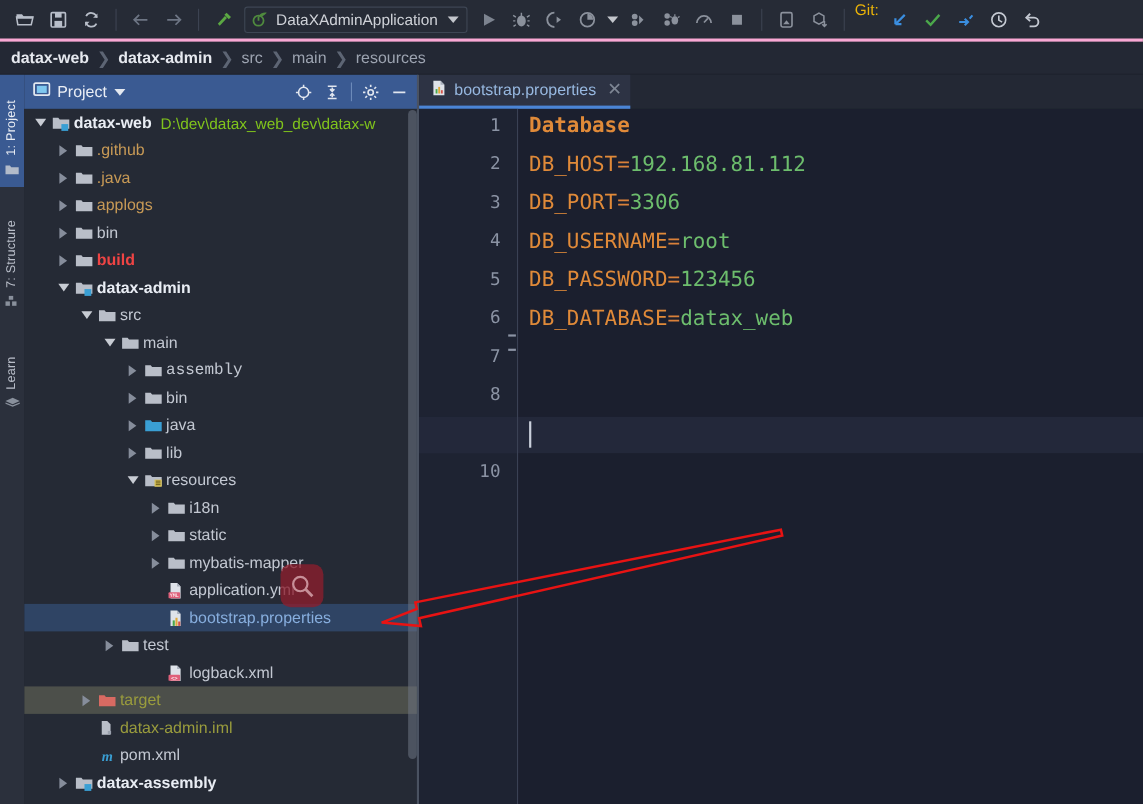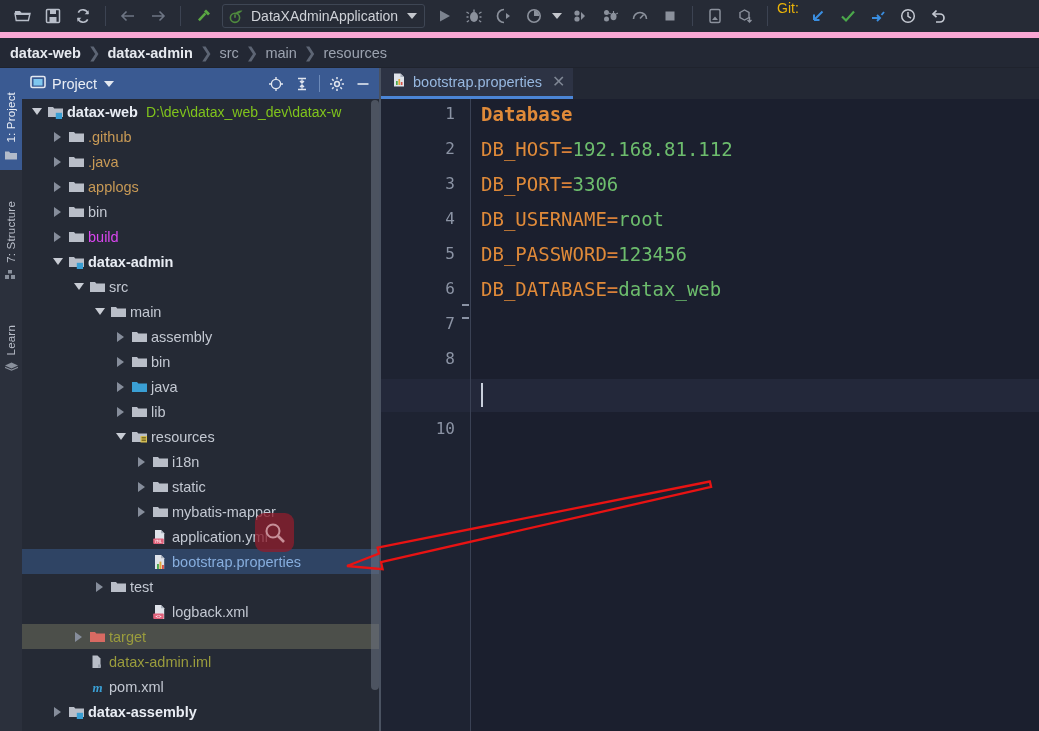--- a/index.html
+++ b/index.html
@@ -9,21 +9,21 @@
     font-family: "Liberation Sans", sans-serif;
     overflow: hidden;
   }
   #app { position: relative; width: 1039px; height: 731px; background: #232834; }
 
   
   .toolbar {
     position: absolute; left: 0; top: 0; width: 1039px; height: 38px;
     background: #262b36;
     display: flex; align-items: center; padding-left: 8px;
-    border-bottom: 6px solid #f9a8d4;
+    border-bottom: 3px solid #f9a8d4;
   }
   .tb-btn {
     width: 30px; height: 30px; display: flex; align-items: center; justify-content: center;
     cursor: pointer; flex: 0 0 auto;
   }
   .tb-sep { width: 1px; height: 20px; background: #3c4352; margin: 0 7px; flex: 0 0 auto; }
   .runcfg {
     display: flex; align-items: center; gap: 6px; height: 24px;
     border: 1px solid #3e4654; border-radius: 3px;
     padding: 0 7px 0 5px; margin: 0 4px; cursor: pointer; flex: 0 0 auto;
@@ -442,21 +442,21 @@
         </div>
         <div class="row" style="padding-left: 27px;">
           <span class="arrow-slot">
             <span class="tri-r"></span>
           </span>
           <span class="ico-slot">
             <svg width="17" height="16" viewBox="0 0 17 16">
               <path d="M1 3h5l1.3 1.6H16V13H1z" fill="#b9bec8"></path>
             </svg>
           </span>
-          <span class="lbl" style="color: #d946ef;">build</span>
+          <span class="lbl" style="color: #ef4444; font-weight: bold;">build</span>
         </div>
         <div class="row" style="padding-left: 27px;">
           <span class="arrow-slot">
             <span class="tri-d"></span>
           </span>
           <span class="ico-slot">
             <svg width="17" height="16" viewBox="0 0 17 16">
               <path d="M1 3h5l1.3 1.6H16V13H1z" fill="#b9bec8"></path>
               <rect x="8.8" y="8.8" width="6.2" height="6.2" fill="#3a9fd4"></rect>
             </svg>
@@ -478,21 +478,21 @@
           <span class="arrow-slot">
             <span class="tri-d"></span>
           </span>
           <span class="ico-slot">
             <svg width="17" height="16" viewBox="0 0 17 16">
               <path d="M1 3h5l1.3 1.6H16V13H1z" fill="#b9bec8"></path>
             </svg>
           </span>
           <span class="lbl" style="color: rgb(195, 200, 210);">main</span>
         </div>
-        <div class="row" style="padding-left: 90px;">
+        <div class="row" style="padding-left: 90px; font-family: Liberation Mono, monospace;">
           <span class="arrow-slot">
             <span class="tri-r"></span>
           </span>
           <span class="ico-slot">
             <svg width="17" height="16" viewBox="0 0 17 16">
               <path d="M1 3h5l1.3 1.6H16V13H1z" fill="#b9bec8"></path>
             </svg>
           </span>
           <span class="lbl" style="color: rgb(195, 200, 210);">assembly</span>
         </div>

